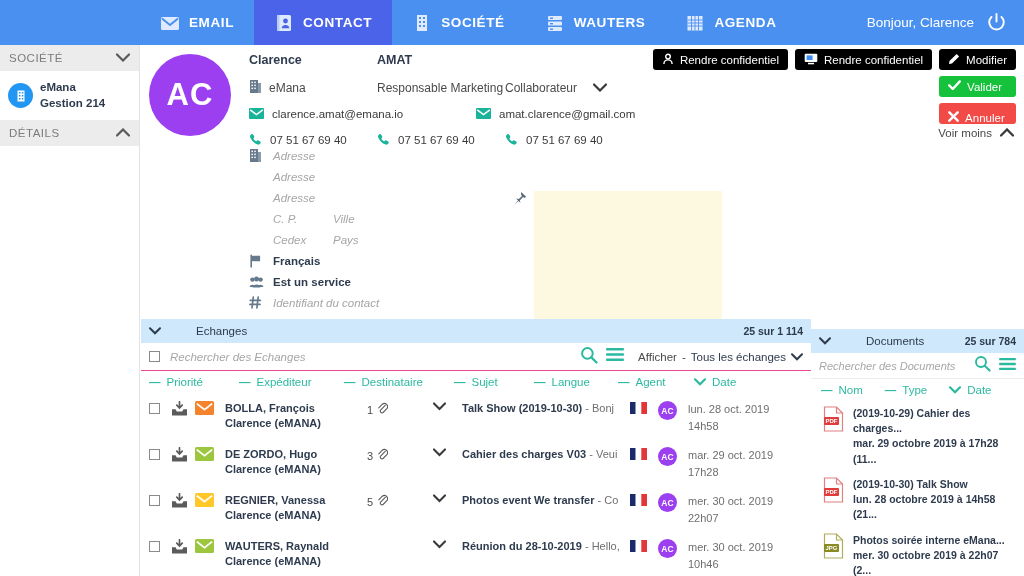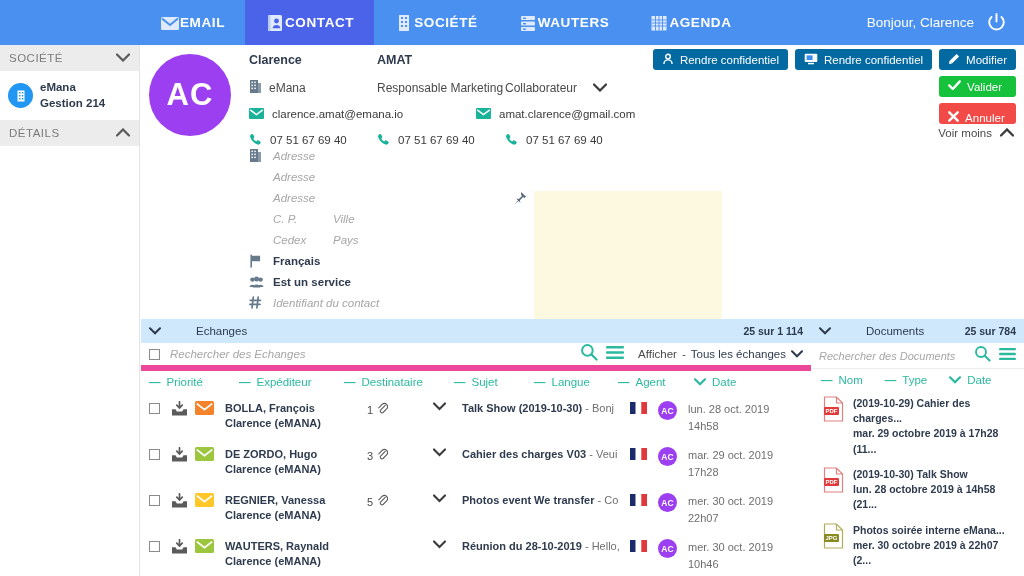--- a/index.html
+++ b/index.html
@@ -11,21 +11,21 @@
   }
   .app { position: relative; width: 1024px; height: 576px; }
 
   
   .topnav {
     position: absolute; top: 0; left: 0; width: 1024px; height: 45px;
     background: #4a90f0; display: flex; align-items: stretch;
   }
   .nav-spacer { width: 140px; }
   .nav-item {
-    display: flex; align-items: center; 
+    display: flex; align-items: center; gap: 9px;
     padding: 0 20px; color: #ffffff;
     font-size: 13.5px; font-weight: bold; letter-spacing: .6px;
     cursor: pointer; user-select: none;
   }
   .nav-item.active { background: #4a63e8; }
   .nav-icon { width: 20px; height: 20px; display: block; }
   .nav-right {
     margin-left: auto; display: flex; align-items: center; gap: 11px;
     padding-right: 16px; color: #ffffff; font-size: 13.5px;
   }
@@ -75,21 +75,21 @@
   .ident-row3 .e2 { display: flex; align-items: center; gap: 8px; padding-left: 47px; }
   .ident-row4 { display: flex; align-items: center; height: 26px; font-size: 11.5px; color: #3a3a3a; }
   .ident-row4 .p { width: 128px; display: flex; align-items: center; gap: 8px; }
 
   .btns { position: absolute; right: 8px; top: 4px; display: flex; align-items: flex-start; gap: 7px; }
   .btn {
     display: flex; align-items: center; gap: 6px;
     height: 21px; padding: 0 9px; border-radius: 3px;
     color: #fff; font-size: 11.5px; cursor: pointer; white-space: nowrap;
   }
-  .btn-blue { background: #0369a1; }
+  .btn-blue { background: #000000; }
   .btn-green { background: #1db954; background:#16c13b; }
   .btn-red { background: #f14a47; align-items: flex-end; }
   .btn-col { display: flex; flex-direction: column; gap: 6px; align-items: stretch; }
   .voir-moins {
     position: absolute; right: 10px; top: 82px;
     font-size: 11.5px; color: #4a4a4a; display: flex; align-items: center; gap: 8px; cursor: pointer;
   }
 
   
   .addr { position: absolute; left: 108px; top: 100px; width: 250px; }
@@ -101,29 +101,29 @@
   .addr-two span:first-child { width: 60px; }
 
   .pin { position: absolute; left: 371px; top: 146px; }
   .note {
     position: absolute; left: 393px; top: 146px;
     width: 188px; height: 158px; background: #fdf8e0;
   }
 
   
   .panel-ech { position: absolute; left: 141px; top: 319px; width: 670px; height: 257px; background:#fff; }
-  .panel-doc { position: absolute; left: 811px; top: 319px; width: 213px; height: 228px; background:#fff; }
+  .panel-doc { position: absolute; left: 811px; top: 329px; width: 213px; height: 228px; background:#fff; }
   .panel-title {
     height: 18px; background: #cfe8fb; display: flex; align-items: center;
     padding: 12px 8px; font-size: 11.5px; color: #2e3b4e; cursor: pointer; gap: 28px;
   }
   .panel-title .pt-chev { margin-right: 7px; font-weight: bold; font-size: 11px; }
   .panel-title .pt-count { margin-left: auto; font-weight: bold; font-size: 10.5px; }
 
-  .ech-toolbar { display: flex; align-items: center; height: 28px; padding: 0 8px; border-bottom: 6px solid #ec4899; }
+  .ech-toolbar { display: flex; align-items: center; height: 28px; padding: 0 8px; border-bottom: 1px solid #ec4899; }
   .chk {
     width: 11px; height: 11px; border: 1.6px solid #8a8a8a; flex: none; cursor: pointer;
   }
   .search-in { margin-left: 10px; font-size: 11.5px; color: #a6a6a6; font-style: italic; flex: 1; cursor: text; }
   .tool-ic { margin-left: 8px; cursor: pointer; }
   .afficher { margin-left: 14px; font-size: 11.5px; color: #4a4a4a; display:flex; align-items:center; gap:5px; cursor:pointer; }
   .afficher .sel { color:#2e3b4e; }
 
   .colhdr { display: flex; align-items: center; height: 22px; padding: 0 8px; font-size: 11.5px; color: #2bb9a0; }
   .colhdr .ch { display: flex; align-items: center; gap: 6px; }

